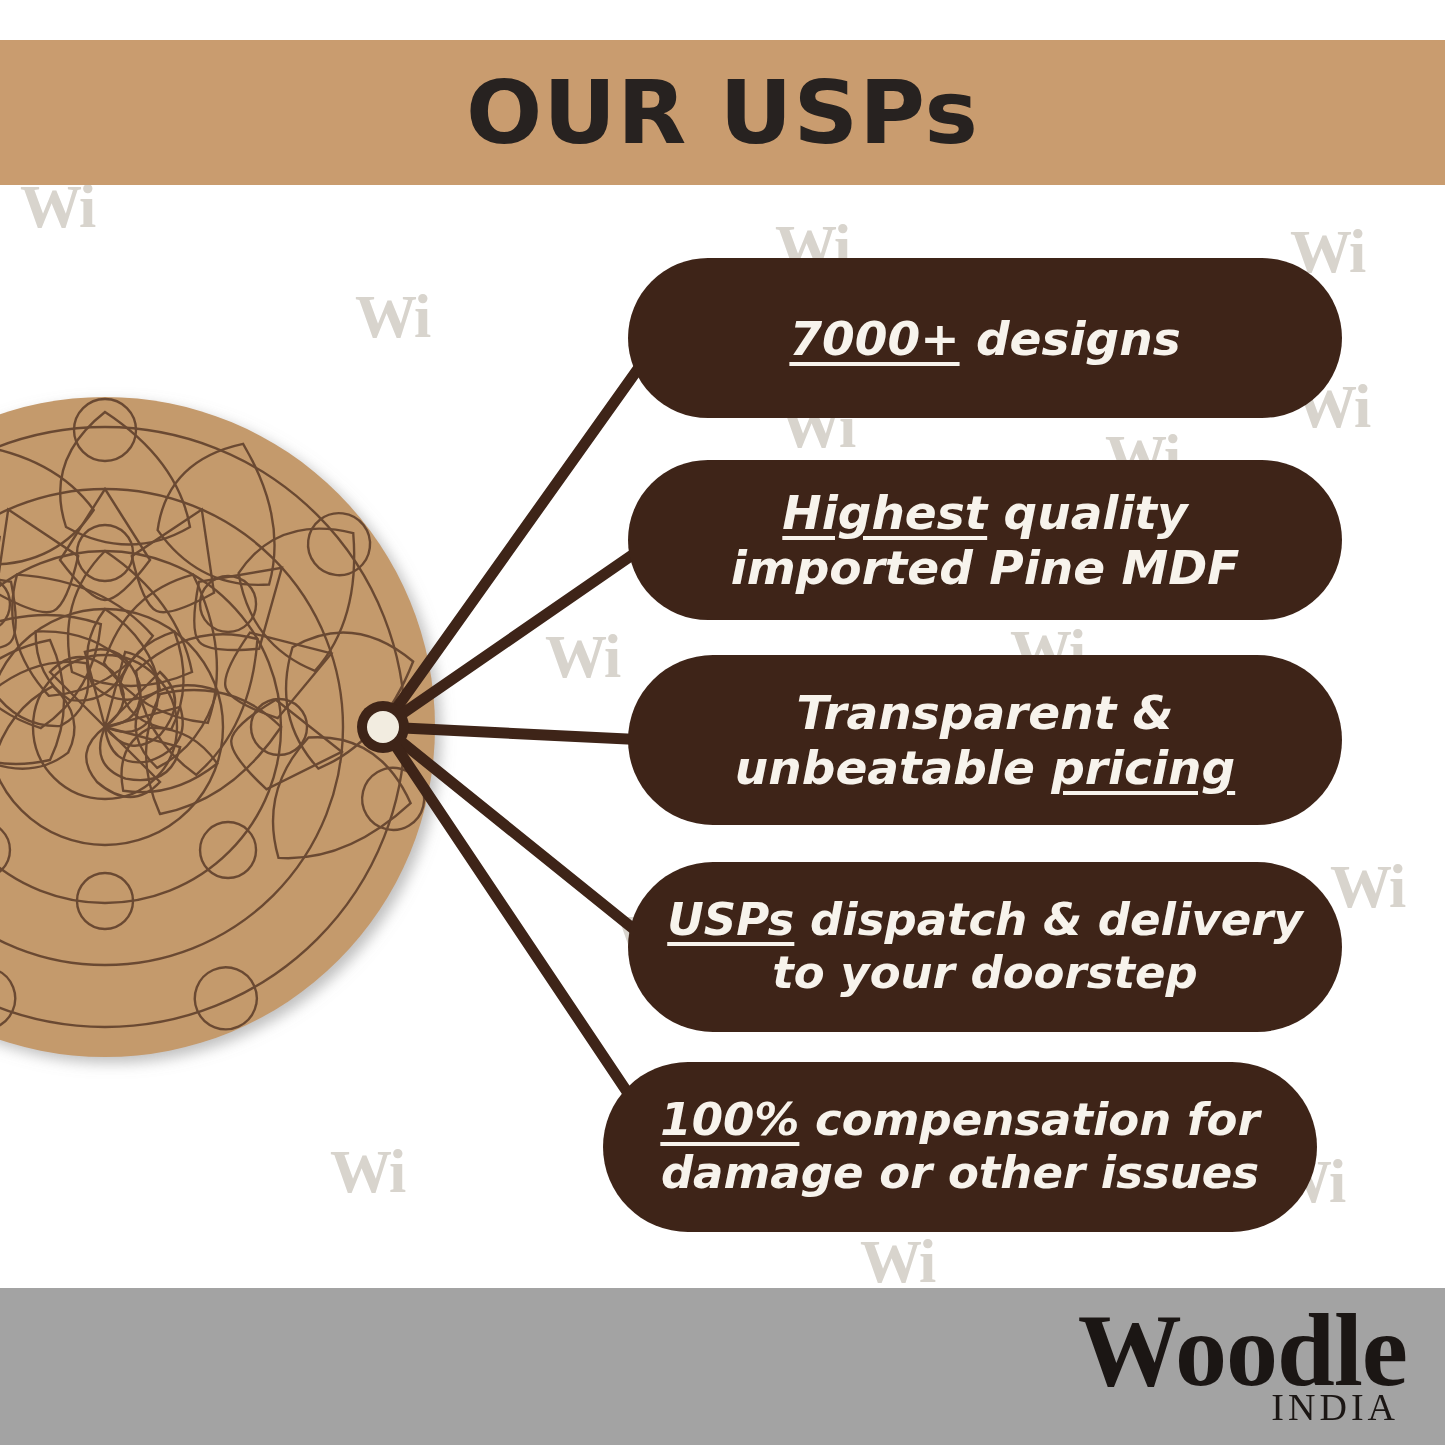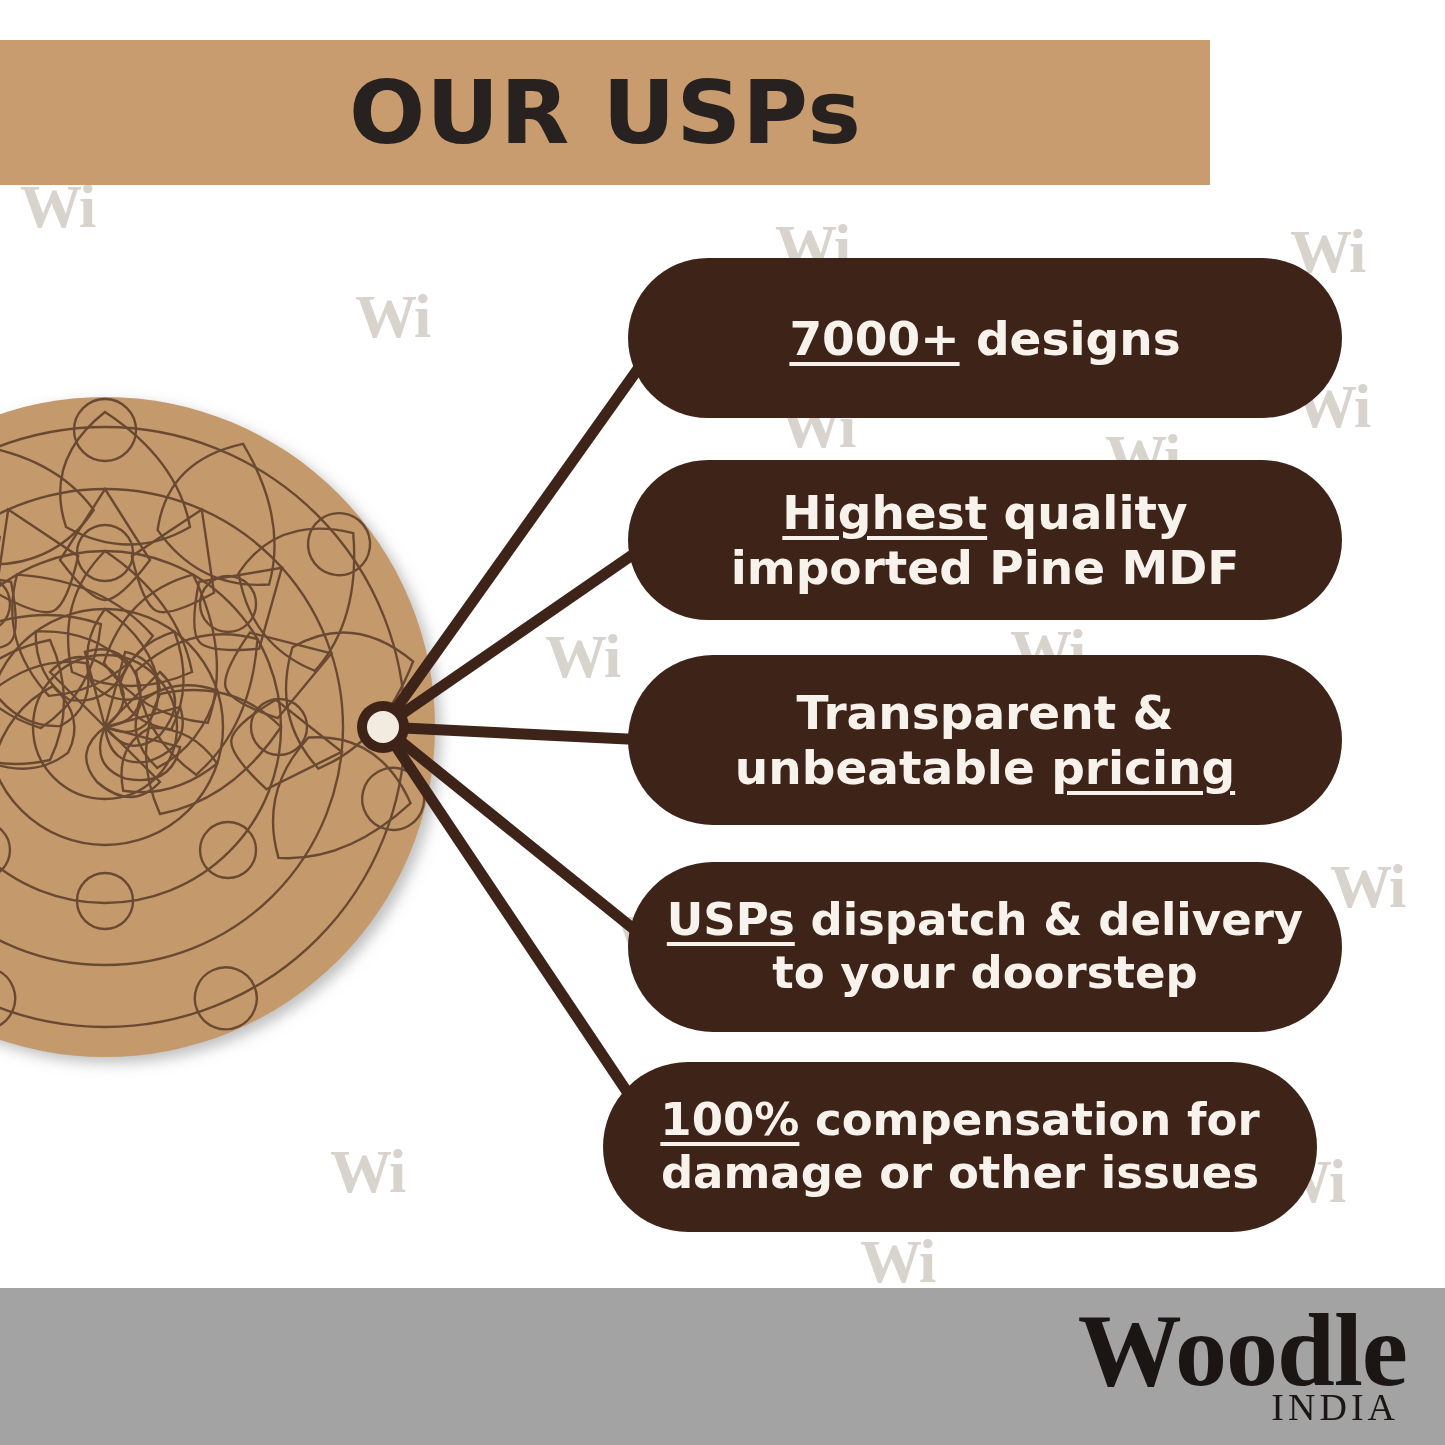--- a/index.html
+++ b/index.html
@@ -35,21 +35,21 @@
     letter-spacing: -2px;
     line-height: 1;
     user-select: none;
   }
 
   
   .header-band {
     position: absolute;
     left: 0;
     top: 40px;
-    width: 1210px;
+    width: 1445px;
     height: 145px;
     background: #c99c6f;
     z-index: 5;
     display: flex;
     align-items: center;
     justify-content: center;
   }
   .header-title {
     color: #272220;
     font-family: "DejaVu Sans", sans-serif;
@@ -113,20 +113,21 @@
     position: absolute;
     background: #3e2418;
     border-radius: 999px;
     z-index: 4;
     display: flex;
     flex-direction: column;
     align-items: center;
     justify-content: center;
     box-sizing: border-box;
     padding: 0 26px;
+    font-style: italic;
   }
   .pill-line {
     color: #f7f3ec;
     font-family: "DejaVu Sans", sans-serif;
     font-weight: 700;
     font-size: 47px;
     line-height: 1.17;
     white-space: nowrap;
     text-align: center;
   }

